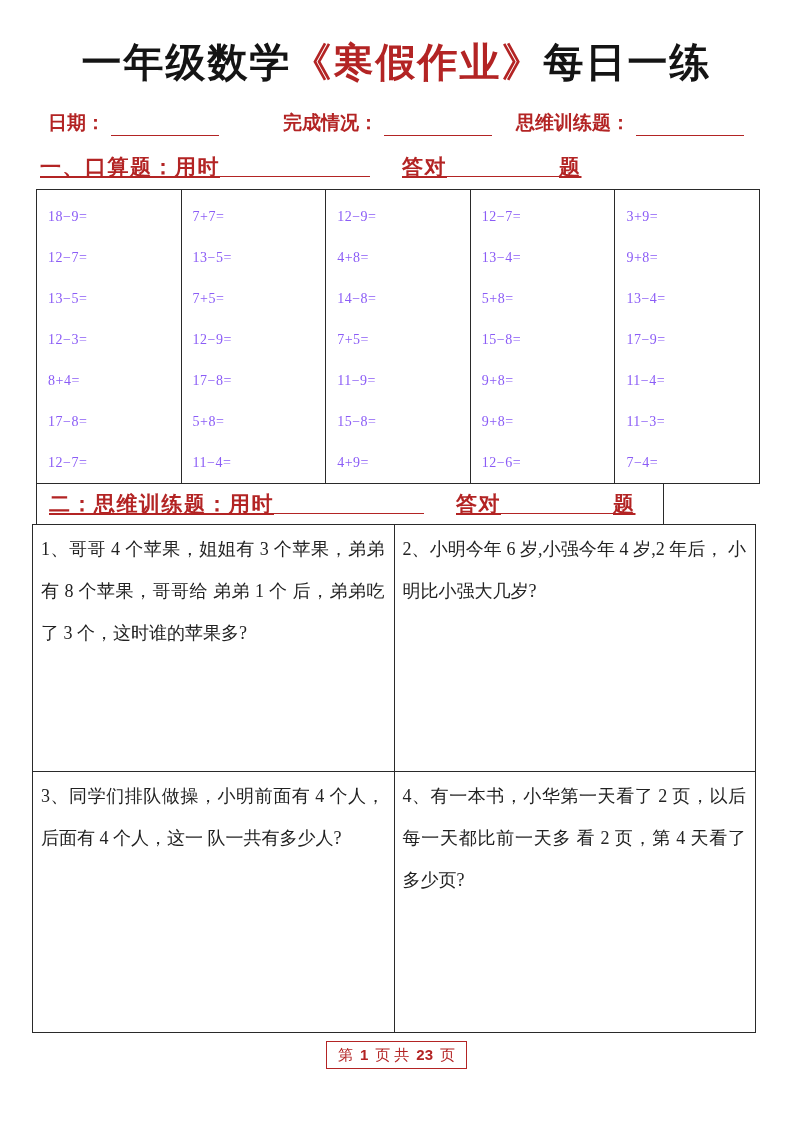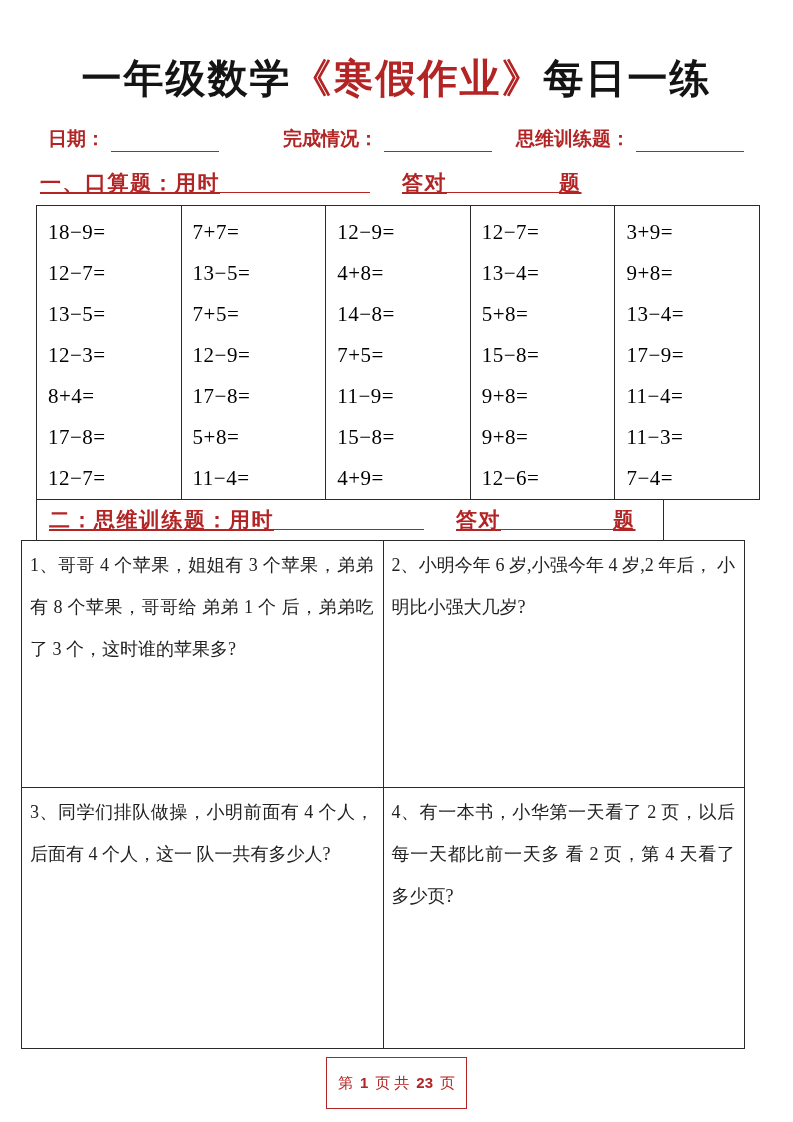--- a/index.html
+++ b/index.html
@@ -9,21 +9,21 @@
   }
   html,body{margin:0;padding:0;}
   body{
     width:793px;height:1122px;overflow:hidden;background:#ffffff;
     font-family:"Liberation Serif","DejaVu Serif",serif;color:var(--ink);
   }
   .page{position:relative;width:793px;height:1122px;background:#fff;}
 
   
   .title{
-    padding-top:52px;text-align:center;
+    padding-top:36px;text-align:center;
     font-size:40px;font-weight:bold;letter-spacing:2px;line-height:54px;
     color:#141414;white-space:nowrap;
   }
   .title .red-part{color:var(--red);}
 
   
   .info-line{
     margin:20px 36px 0 48px;
     color:var(--red);font-weight:bold;font-size:19px;line-height:26px;
     display:flex;align-items:flex-end;white-space:nowrap;
@@ -49,49 +49,49 @@
   
   .oral{
     width:724px;margin:7px 0 0 36px;border-collapse:collapse;table-layout:fixed;
   }
   .oral td{
     width:20%;border:1.6px solid var(--line);
     vertical-align:top;padding:6px 0 0 11px;
   }
   .oline{
     height:41px;display:flex;align-items:center;
-    font-size:21px;color:#000000;letter-spacing:0.5px;
+    font-size:14px;color:#8b5cf6;letter-spacing:0.5px;
   }
 
   
   .mid-strip{
     width:628px;margin-left:36px;box-sizing:border-box;
     border-left:1.6px solid var(--line);border-right:1.6px solid var(--line);
     padding:5px 0 5px 12px;
   }
   .mid-strip .sec-head{margin:0;}
 
   
   .problems{
-    width:724px;margin-left:21px;border-collapse:collapse;table-layout:fixed;
+    width:724px;margin-left:32px;border-collapse:collapse;table-layout:fixed;
   }
   .problems td{
     width:50%;border:1.6px solid var(--line);
     vertical-align:top;padding:3px 9px 0 8px;
     font-size:18px;line-height:42px;color:#222;
     text-align:justify;
   }
   .problems tr.r1 td{height:243px;}
   .problems tr.r2 td{height:257px;}
 
   
   .footer{
     width:fit-content;margin:8px auto 0;
     border:1.5px solid var(--red);
-    padding:14px 9px;color:var(--red);
+    padding:2px 9px;color:var(--red);
     font-size:15px;line-height:22px;white-space:nowrap;
   }
   .footer .num{
     font-family:"Liberation Sans","DejaVu Sans",sans-serif;
     font-weight:bold;margin:0 5px;
   }
   .footer .word{margin:0 2px;}
 </style>
 </head>
 <body>

